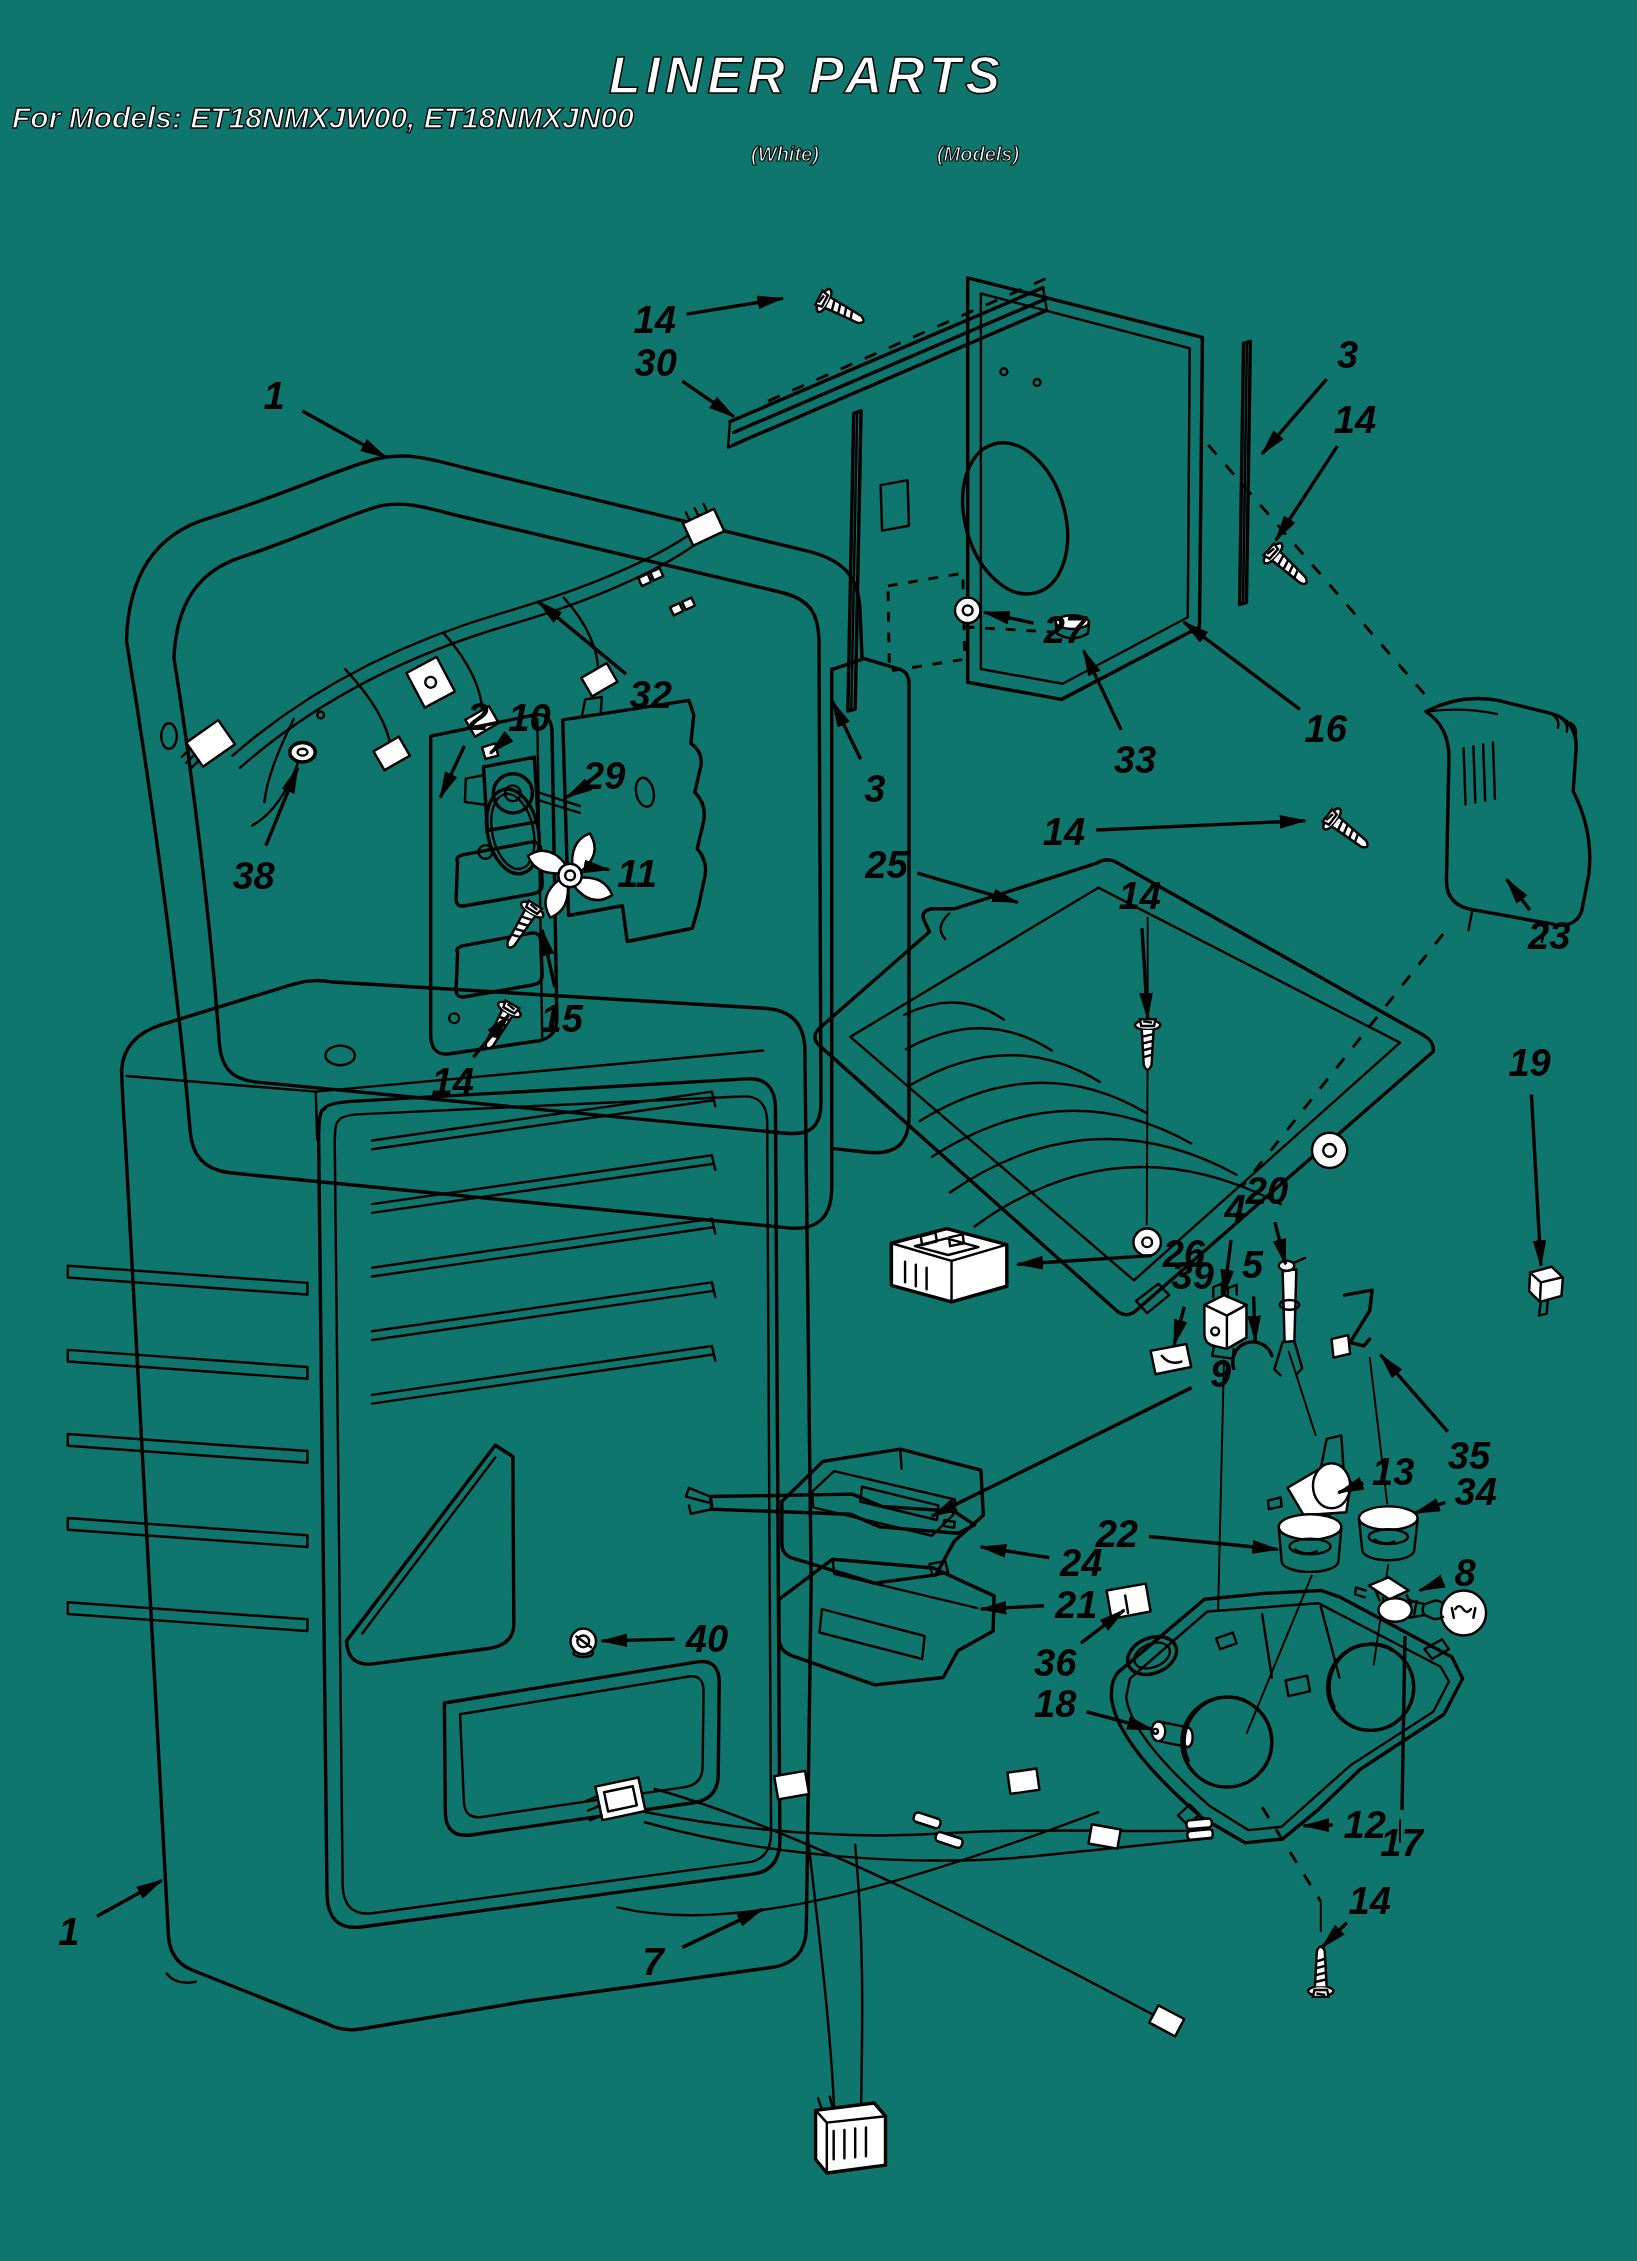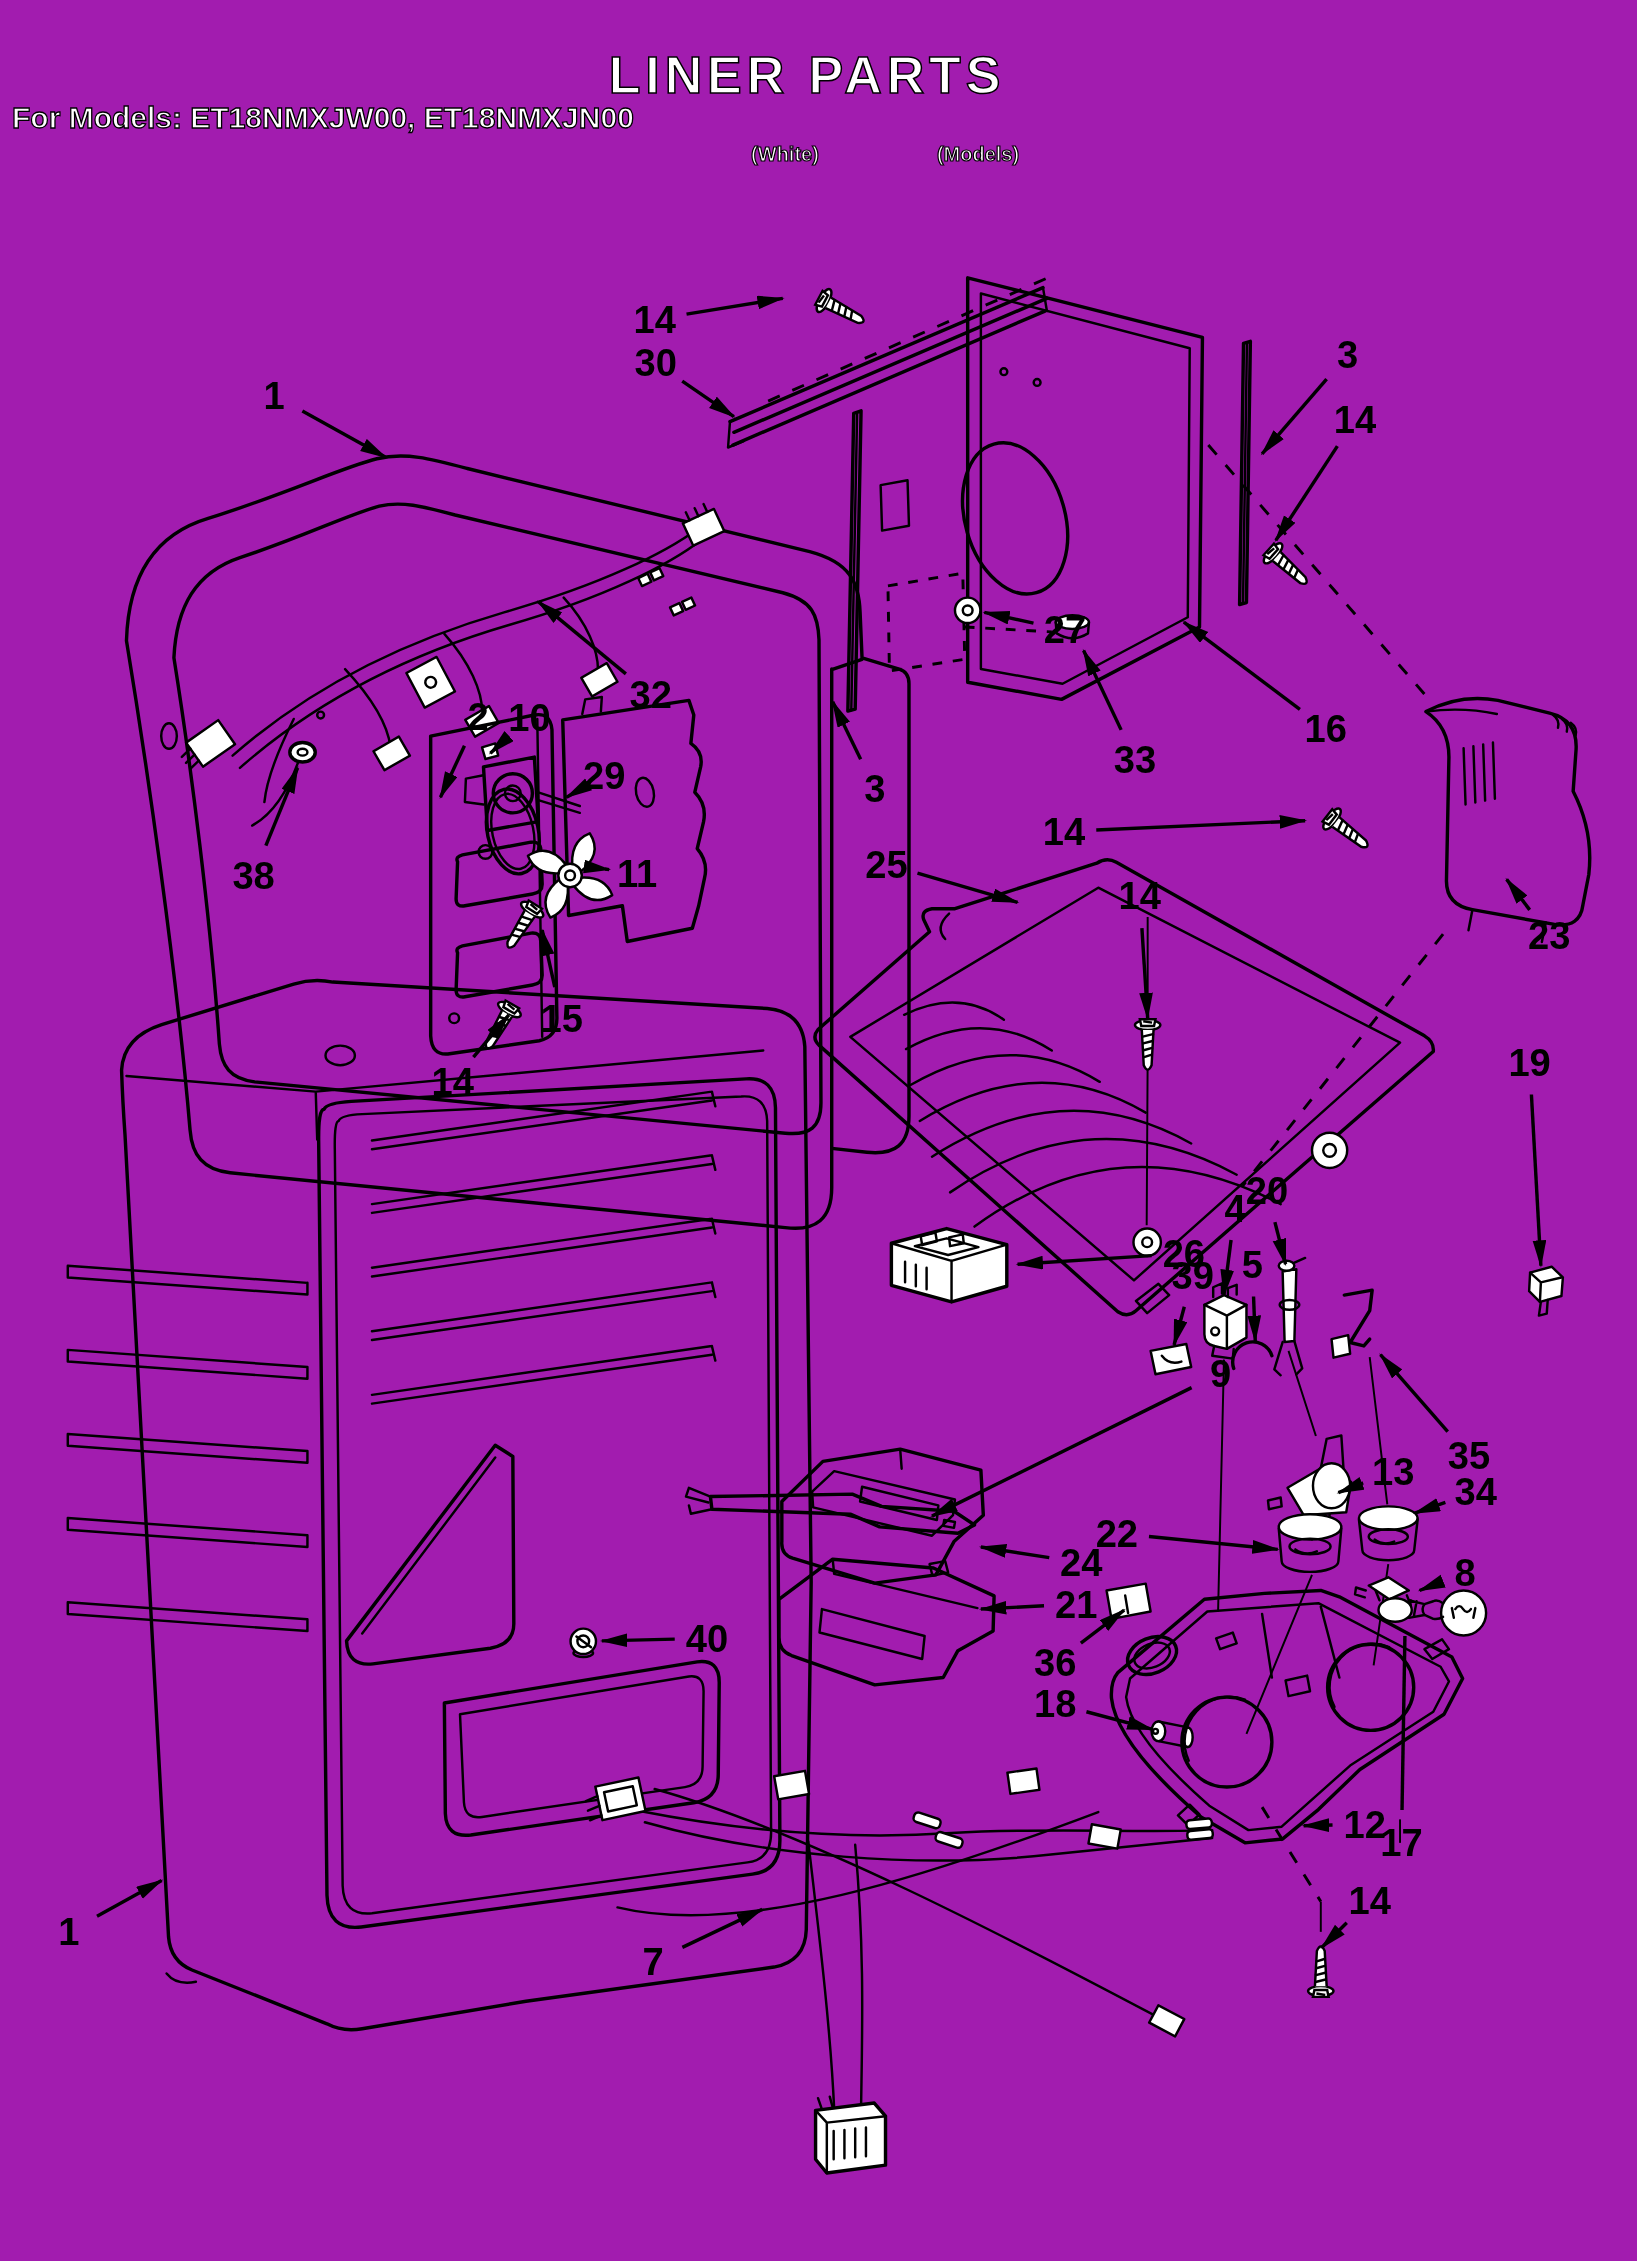--- a/index.html
+++ b/index.html
@@ -1,17 +1,17 @@
 <!DOCTYPE html>
 <html style="font-size:7.8px"><head>
 <meta charset="utf-8">
 <style>
   html,body{margin:0;padding:0;background:#fff;}
   body{width:1638px;height:2261px;position:relative;font-family:"Liberation Sans","DejaVu Sans",sans-serif;}
-  .page{position:absolute;inset:0;background:#a21caf;overflow:hidden;}
+  .page{position:absolute;inset:0;background:#0f766e;overflow:hidden;font-style:italic;}
   header{position:absolute;left:0;top:0;width:1638px;z-index:5;}
   .outline-txt{color:#fff;-webkit-text-stroke:1.5px #000;font-weight:bold;}
   .title{position:absolute;left:0;top:45px;width:1614px;text-align:center;font-size:52px;letter-spacing:4.9px;}
   .models{position:absolute;left:12px;top:101px;width:1614px;text-align:left;font-size:30px;-webkit-text-stroke:1.3px #000;}
   .color-lbl{position:absolute;top:143px;font-size:20px;-webkit-text-stroke:1.2px #000;transform:translateX(-50%);}
   .c-white{left:785px;}
   .c-almond{left:978px;}
   svg#art{position:absolute;left:0;top:0;}
   .ln{fill:none;stroke:#000;stroke-width:7;stroke-linecap:round;stroke-linejoin:round;}
   .ln2{fill:none;stroke:#000;stroke-width:5;stroke-linecap:round;stroke-linejoin:round;}

